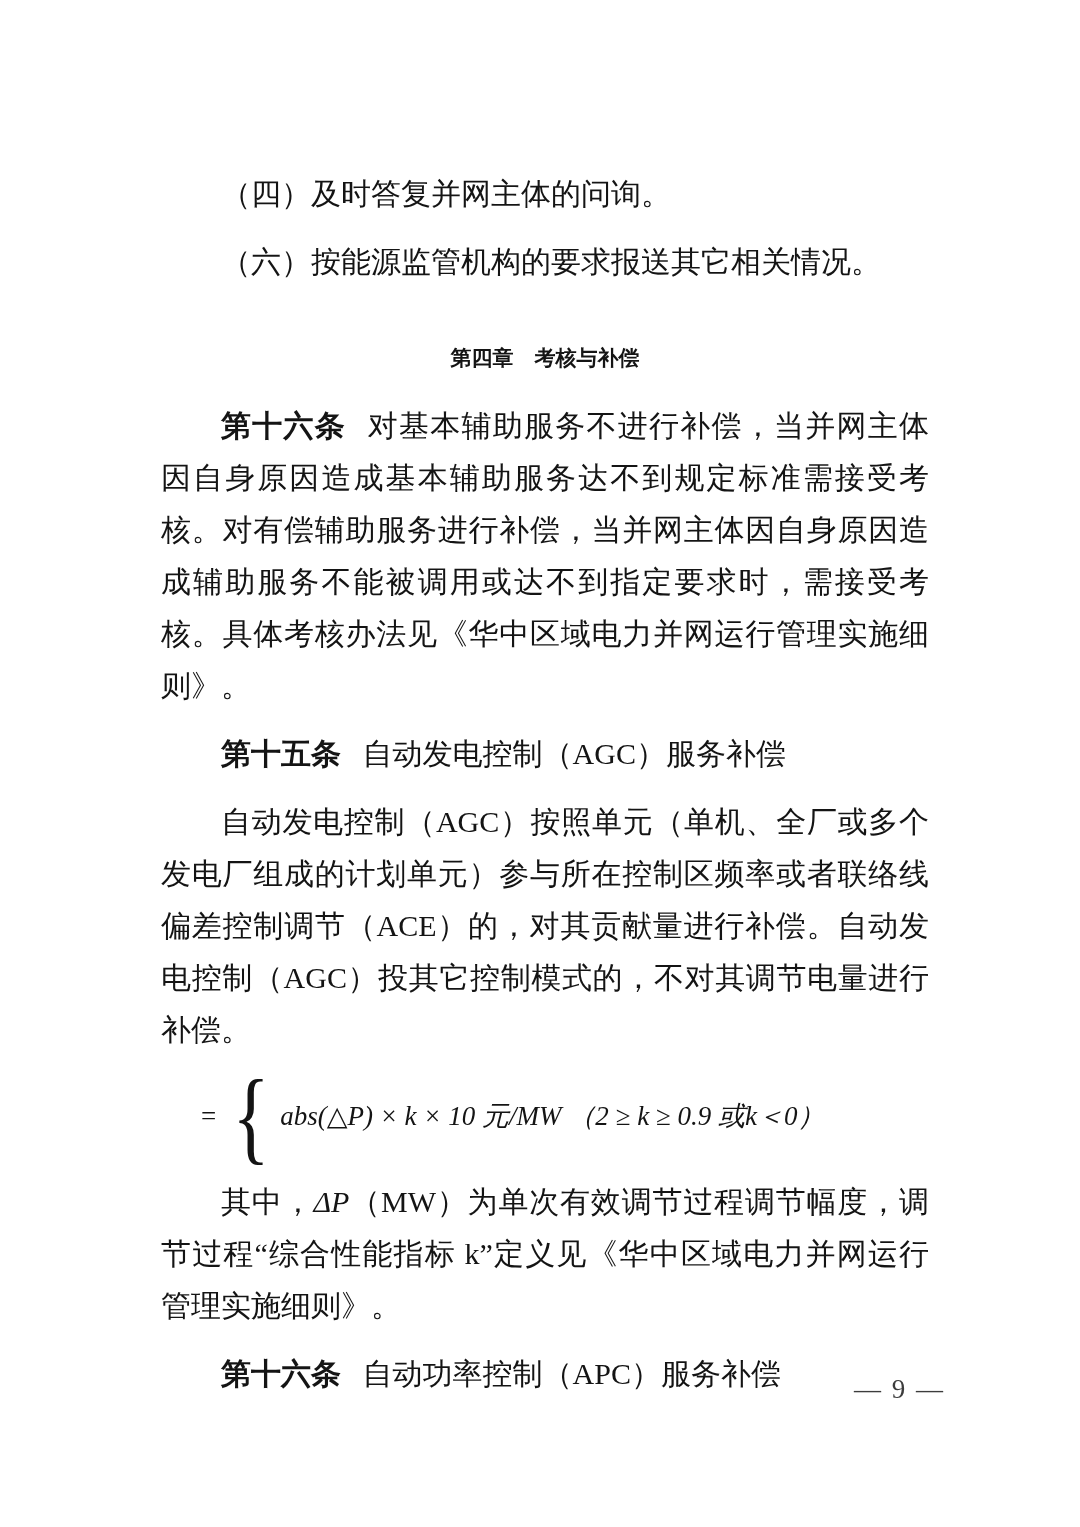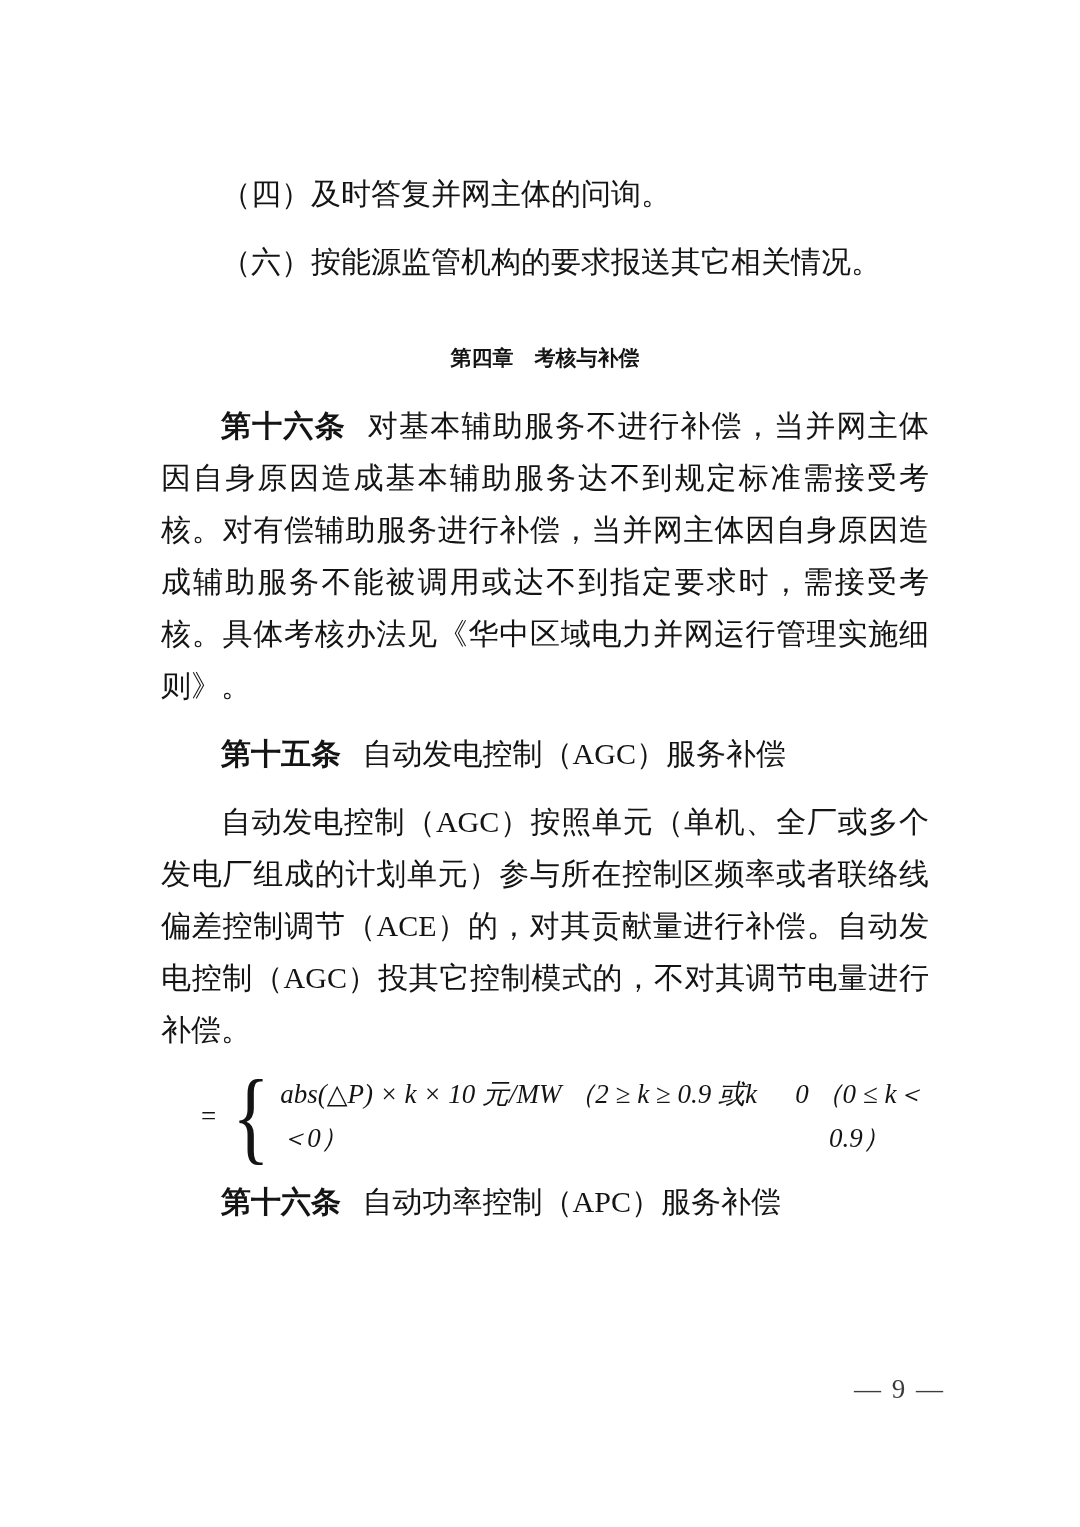--- a/index.html
+++ b/index.html
@@ -83,23 +83,23 @@
 
   <p class="para"><span class="article-label">第十五条</span><span>自动发电控制（AGC）服务补偿</span></p>
 
   <p class="para">自动发电控制（AGC）按照单元（单机、全厂或多个发电厂组成的计划单元）参与所在控制区频率或者联络线偏差控制调节（ACE）的，对其贡献量进行补偿。自动发电控制（AGC）投其它控制模式的，不对其调节电量进行补偿。</p>
 
   <div class="formula">
     <span class="formula-eq">=</span>
     <span class="formula-brace">{</span>
     <span class="formula-cases">
       <span class="formula-case1">abs(△P) × k × 10 元/MW （2 ≥ k ≥ 0.9 或k＜0）</span>
-      <span class="formula-case2">0 （0 ≤ k＜0.9）</span>
     </span>
   </div>
 
+  <p class="para"><span>其中，</span><span class="note-dp">ΔP</span><span>（MW）为单次有效调节过程调节幅度，调节过程“综合性能指标 k”定义见《华中区域电力并网运行管理实施细则》。</span></p>
 
   <p class="para article16-line"><span class="article-label">第十六条</span><span>自动功率控制（APC）服务补偿</span></p>
 
 
   <div class="page-number">— 9 —</div>
 
 </div>
 
 </body></html>

